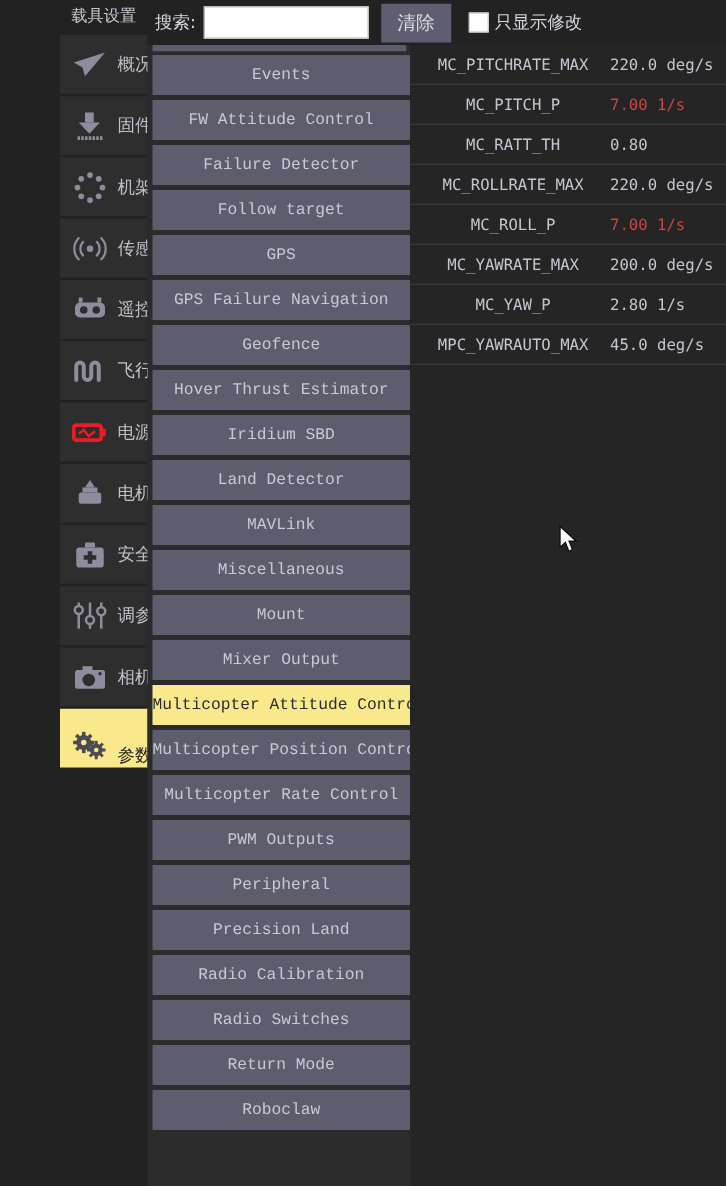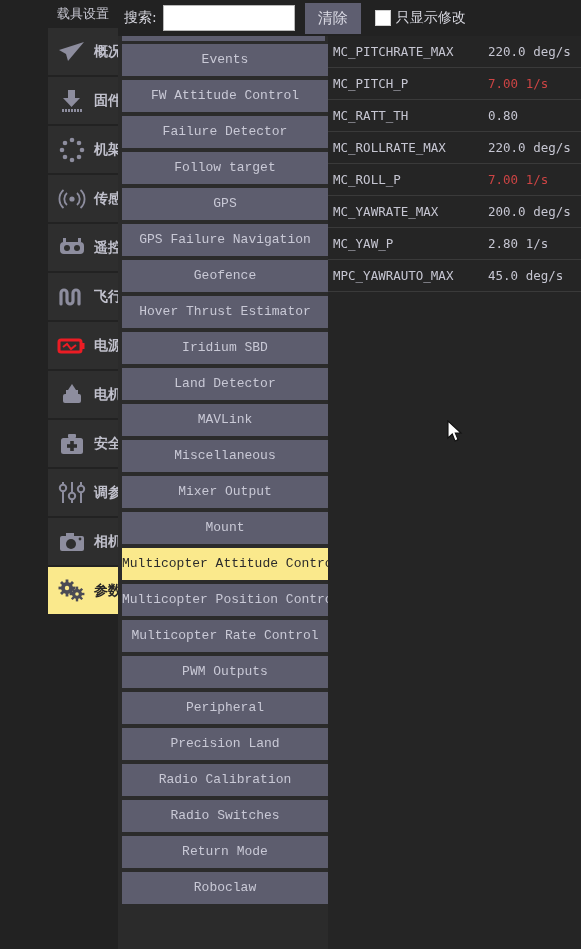--- a/index.html
+++ b/index.html
@@ -21,30 +21,29 @@
     height:28px; line-height:28px; text-align:center;
     color:#c9c9d4; font-size:13px;
     font-family:"DejaVu Sans", sans-serif;
     background:#222222;
   }
   .side-item {
     position:relative; height:47px; margin-bottom:2px;
     background:#2e2e2e; display:flex; align-items:center;
     padding-left:6px; cursor:pointer;
   }
-  .side-item.active { background:#fae98c; }
+  .side-item.active { background:#fae98c;align-items:flex-end; }
   .side-ico {
     width:36px; height:34px; flex:0 0 36px;
     display:flex; align-items:center; justify-content:center;
   }
   .side-lbl {
     font-family:"DejaVu Sans", sans-serif;
     font-size:14px; color:#c0c0cc; margin-left:4px;
     white-space:nowrap;
-    font-weight:bold;
   }
   .side-item.active .side-lbl { color:#262626; }
 
   
   #grp-col {
     position:absolute; left:118px; top:0; width:210px; height:949px;
     background:#2b2b2b; overflow:hidden;
   }
   #grp-scroll {
     position:absolute; left:4px; top:36px; width:203px; height:5px;
@@ -88,21 +87,21 @@
     width:16px; height:16px; background:#ffffff; border:1px solid #d0d0d0;
   }
   #showmod-lbl {
     color:#d4d4dc; font-size:14px; margin-left:5px;
     font-family:Liberation Serif, serif; white-space:nowrap;
   }
 
   
   #param-pane {
     position:absolute; left:328px; top:36px; width:253px; height:913px;
-    background:#252525; overflow:hidden;
+    background:#252525; overflow:hidden;text-align:center;
   }
   .param-row {
     position:relative; height:32px; display:flex; align-items:center;
     border-bottom:1px solid #3a3a3a;
   }
   .p-name {
     width:160px; flex:0 0 160px; padding-left:5px;
     font-family:"DejaVu Sans Mono", monospace; font-size:12.5px;
     color:#c6c6d2; white-space:nowrap; overflow:hidden;
   }
@@ -291,22 +290,22 @@
         <div class="grp-item">Failure Detector</div>
         <div class="grp-item">Follow target</div>
         <div class="grp-item">GPS</div>
         <div class="grp-item">GPS Failure Navigation</div>
         <div class="grp-item">Geofence</div>
         <div class="grp-item">Hover Thrust Estimator</div>
         <div class="grp-item">Iridium SBD</div>
         <div class="grp-item">Land Detector</div>
         <div class="grp-item">MAVLink</div>
         <div class="grp-item">Miscellaneous</div>
+        <div class="grp-item">Mount</div>
         <div class="grp-item">Mixer Output</div>
-        <div class="grp-item">Mount</div>
         <div class="grp-item active">Multicopter Attitude Control</div>
         <div class="grp-item">Multicopter Position Control</div>
         <div class="grp-item">Multicopter Rate Control</div>
         <div class="grp-item">PWM Outputs</div>
         <div class="grp-item">Peripheral</div>
         <div class="grp-item">Precision Land</div>
         <div class="grp-item">Radio Calibration</div>
         <div class="grp-item">Radio Switches</div>
         <div class="grp-item">Return Mode</div>
         <div class="grp-item">Roboclaw</div>

